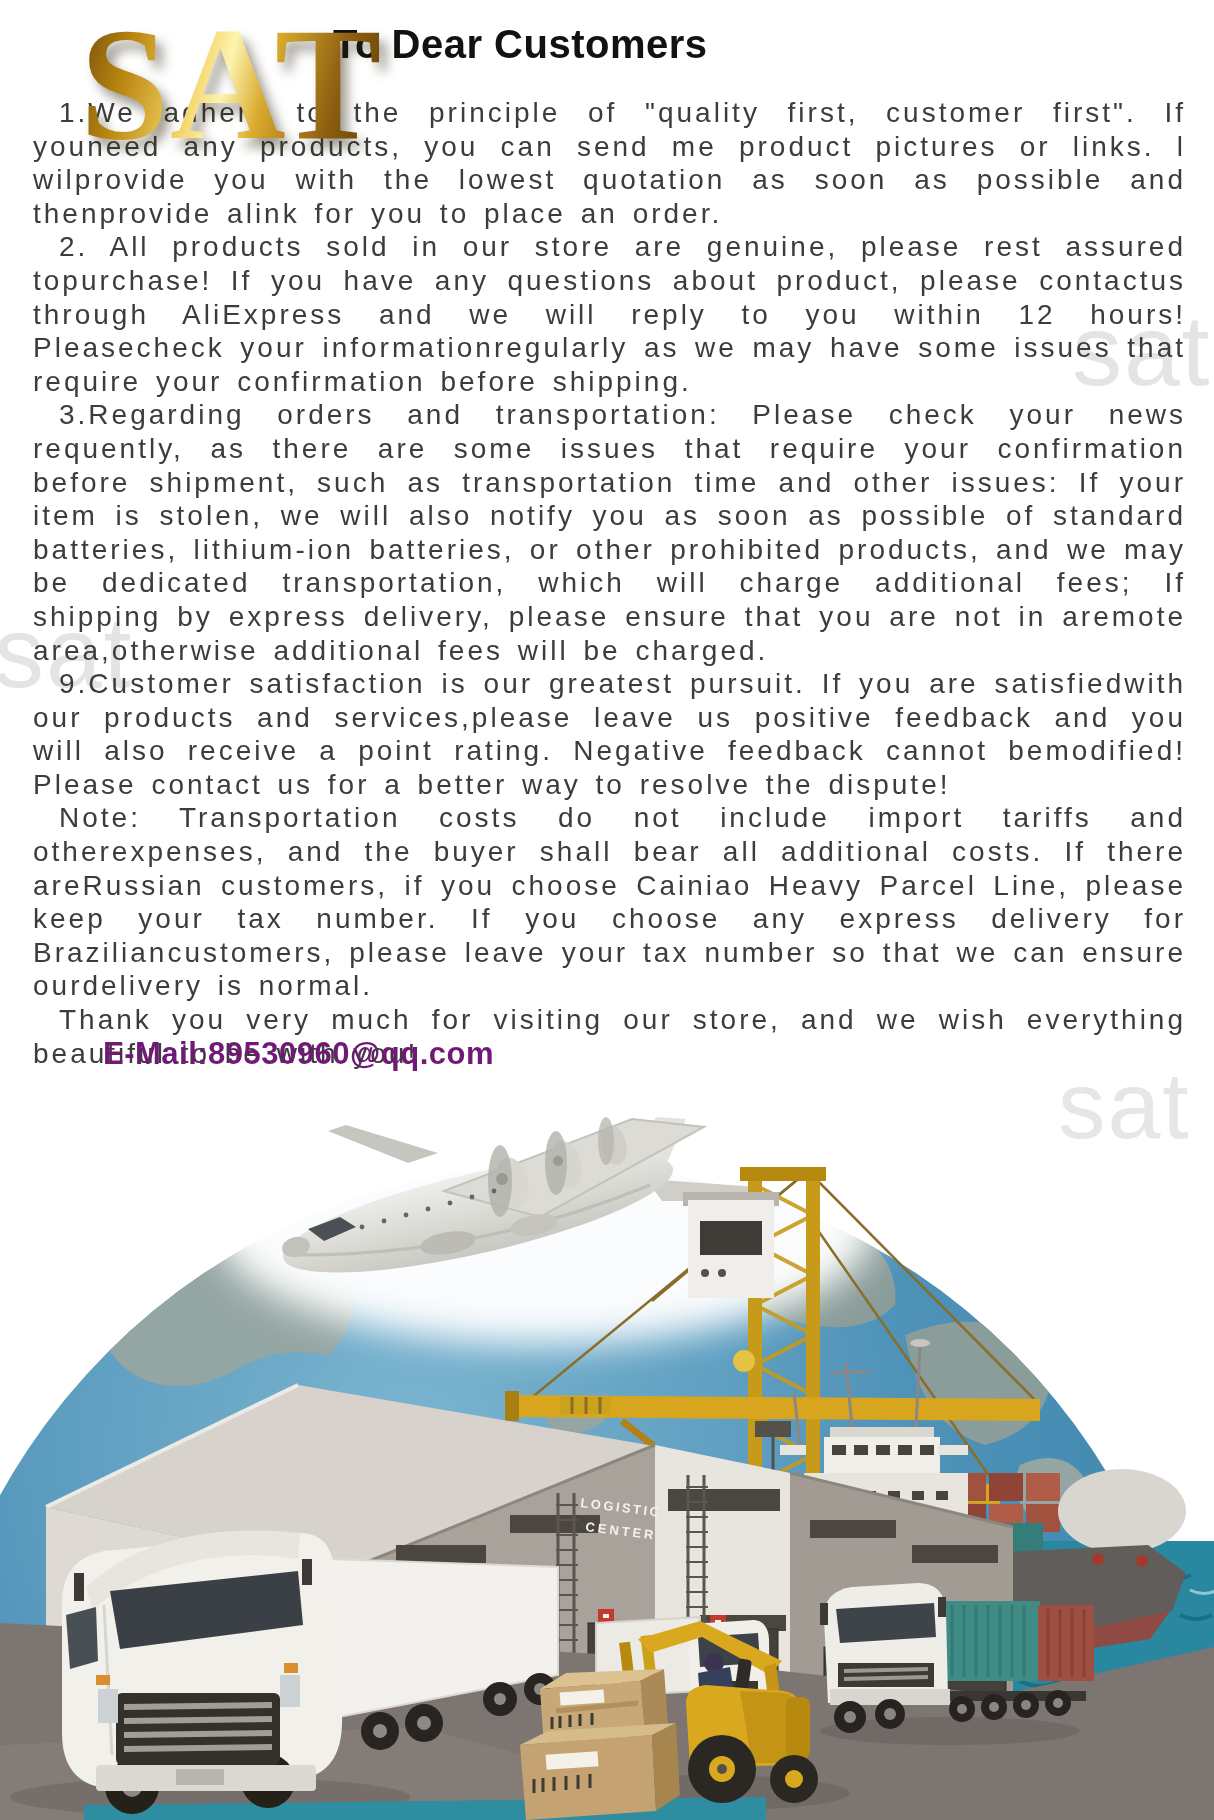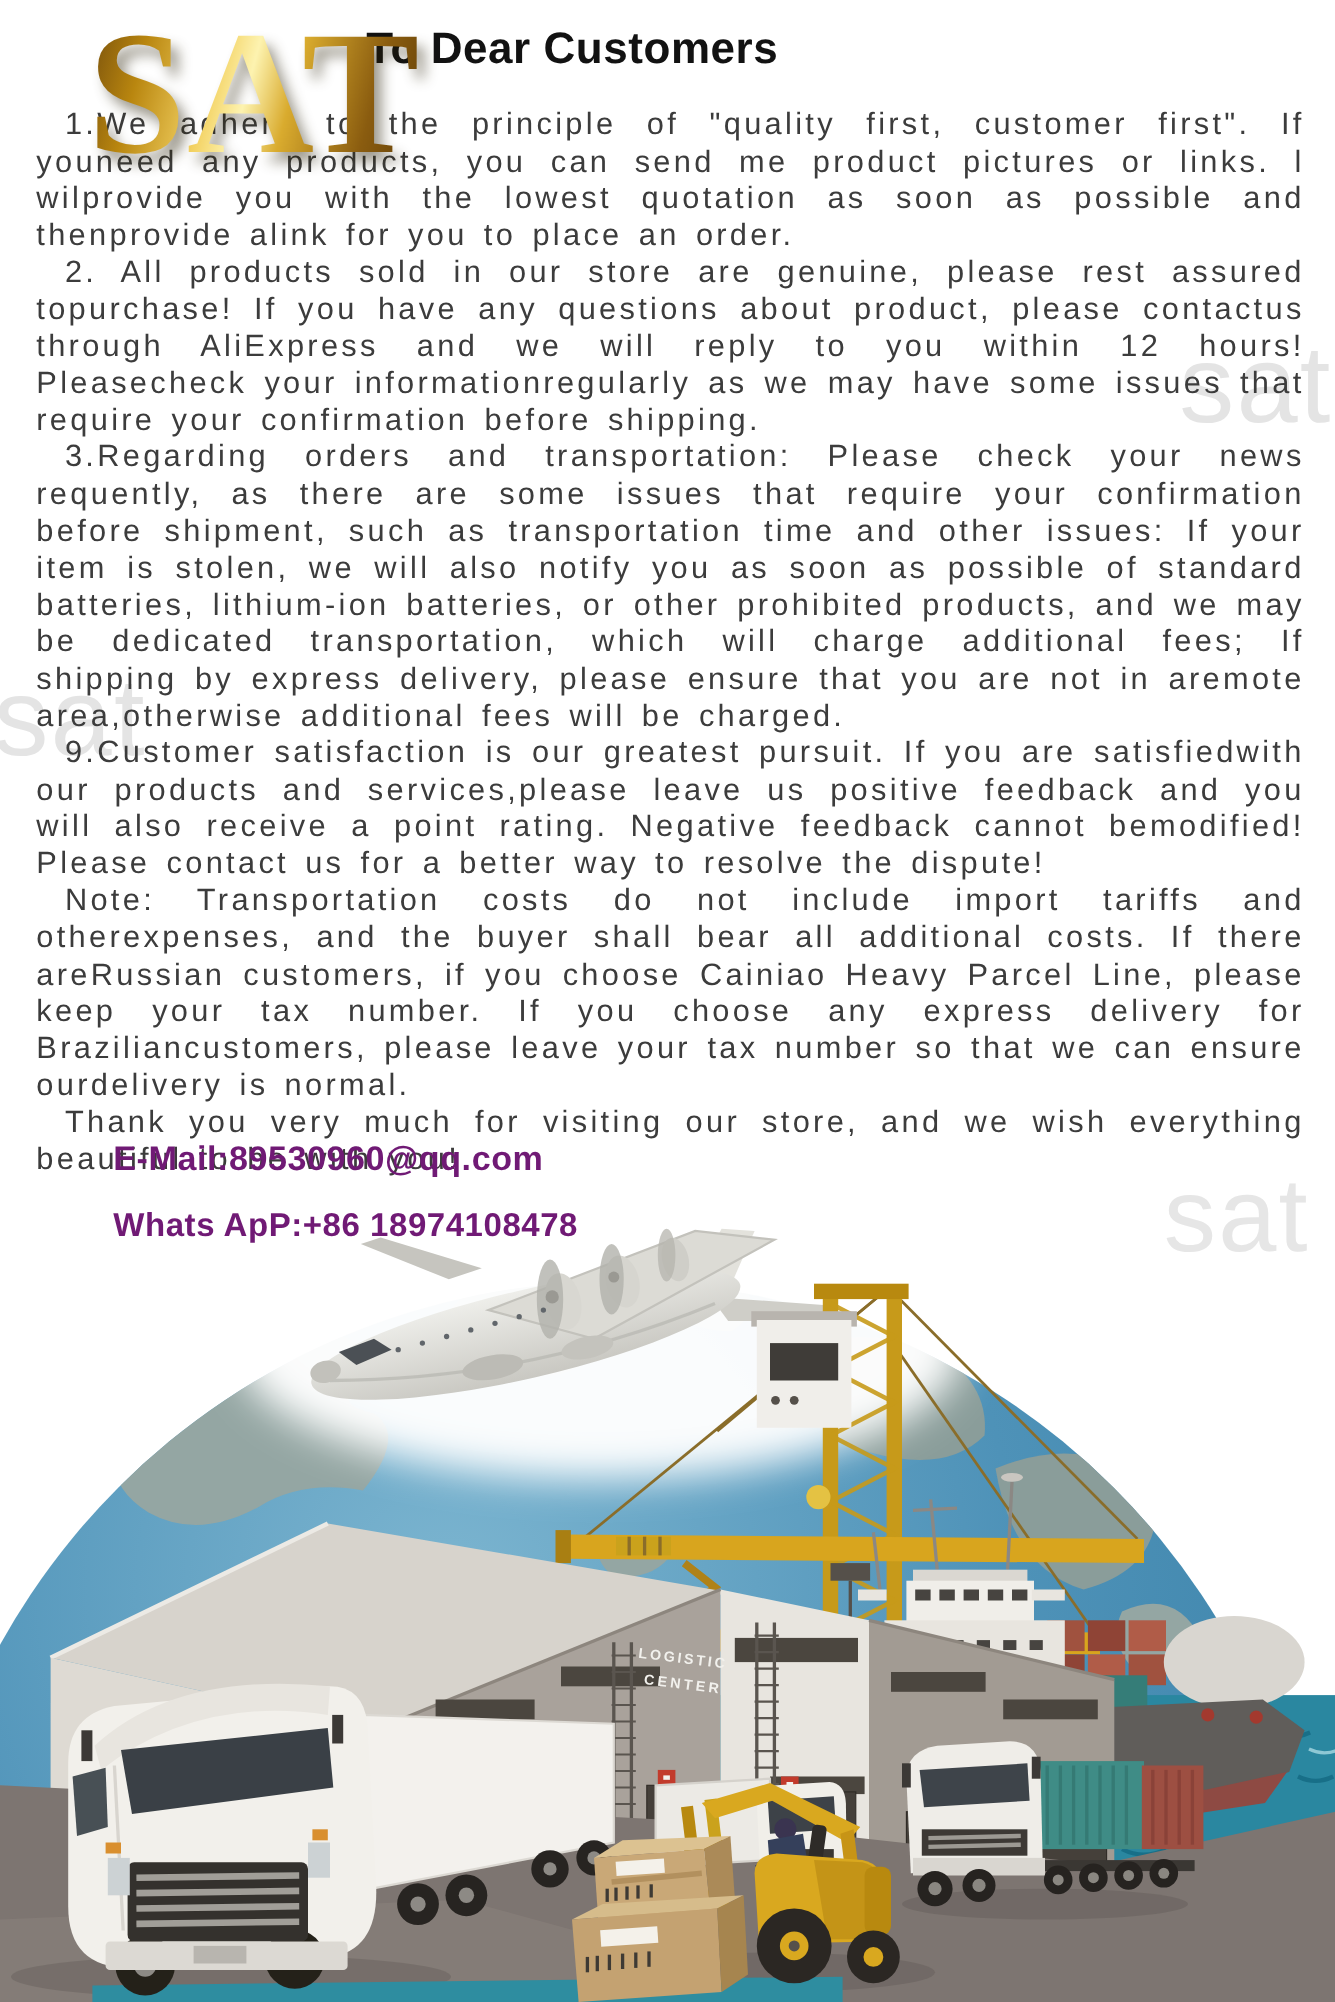--- a/index.html
+++ b/index.html
@@ -56,21 +56,20 @@
   <div class="notice">
     <p>1.We adhere to the principle of "quality first, customer first". If youneed any products, you can send me product pictures or links. l wilprovide you with the lowest quotation as soon as possible and thenprovide alink for you to place an order.</p>
     <p>2. All products sold in our store are genuine, please rest assured topurchase! If you have any questions about product, please contactus through AliExpress and we will reply to you within 12 hours! Pleasecheck your informationregularly as we may have some issues that require your confirmation before shipping.</p>
     <p>3.Regarding orders and transportation: Please check your news requently, as there are some issues that require your confirmation before shipment, such as transportation time and other issues: If your item is stolen, we will also notify you as soon as possible of standard batteries, lithium-ion batteries, or other prohibited products, and we may be dedicated transportation, which will charge additional fees;  If shipping by express delivery, please ensure that you are not in aremote area,otherwise additional fees will be charged.</p>
     <p>9.Customer satisfaction is our greatest pursuit. If you are satisfiedwith our products and services,please leave us positive feedback and you will also receive a point rating. Negative feedback cannot bemodified! Please contact us for a better way to resolve the dispute!</p>
     <p>Note: Transportation costs do not include import tariffs and otherexpenses, and the buyer shall bear all additional costs. If there areRussian customers, if you choose Cainiao Heavy Parcel Line, please keep your tax number. If you choose any express delivery for Braziliancustomers, please leave your tax number so that we can ensure ourdelivery is normal.</p>
     <p>Thank you very much for visiting our store, and we wish everything beautiful to be with you!</p>
   </div>
 
   <div class="contact email">E-Mail:89530960@qq.com</div>
-  <div class="contact whatsapp">Whats ApP:+86 18974108478</div>
 
   <svg class="illustration" viewBox="0 0 1214 845" xmlns="http://www.w3.org/2000/svg" font-family="Liberation Sans, sans-serif">
     <defs>
       <radialGradient id="gGlobe" cx="38%" cy="22%" r="90%">
         <stop offset="0" stop-color="#7cb5d0"></stop>
         <stop offset="0.45" stop-color="#4e92b8"></stop>
         <stop offset="1" stop-color="#2f789f"></stop>
       </radialGradient>
       <linearGradient id="gPlane" x1="0" y1="0" x2="0" y2="1">
         <stop offset="0" stop-color="#eeeeea"></stop>

